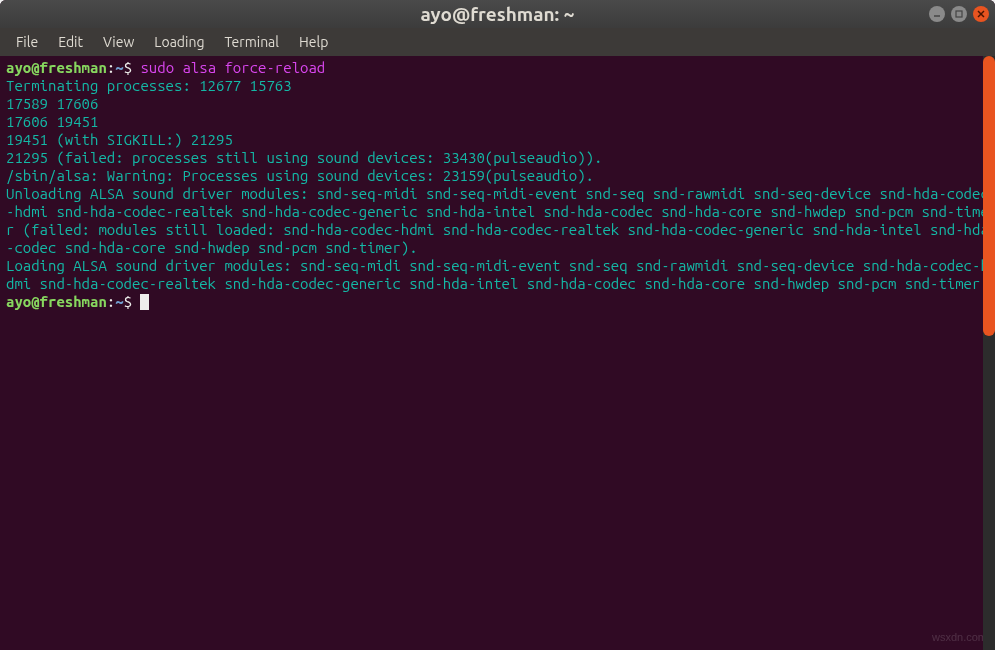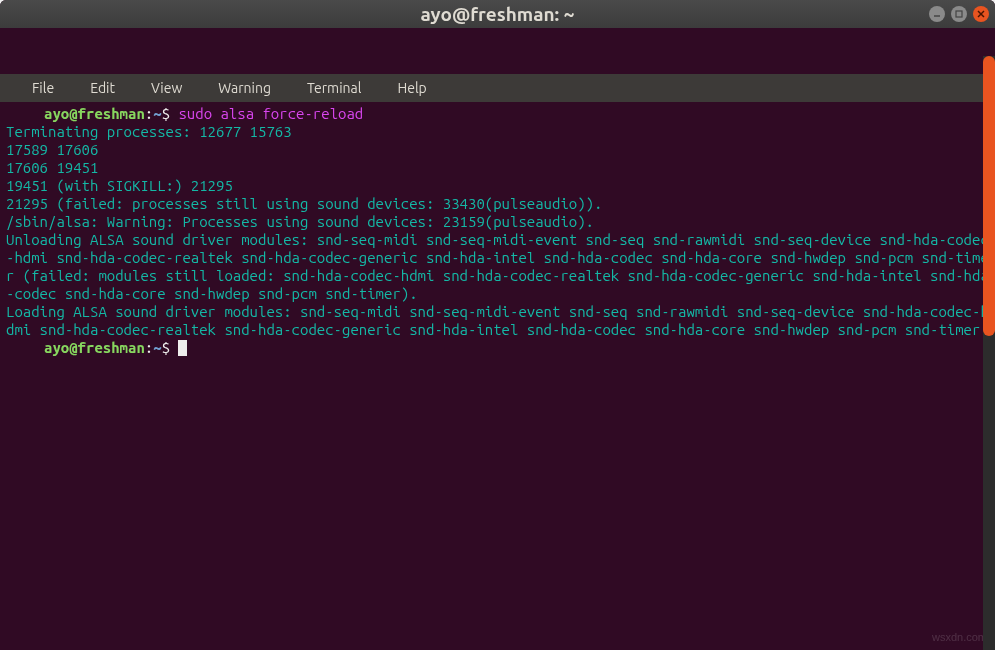--- a/index.html
+++ b/index.html
@@ -54,44 +54,43 @@
       cursor: pointer;
     }
     .ctrl-min { background: #8a8a8a; }
     .ctrl-max { background: #8a8a8a; }
     .ctrl-close { background: #e95420; }
     .menubar {
       background: #3d3a38;
       height: 28px;
       display: flex;
       align-items: center;
-      padding: 0 22px;
-      gap: 16px;
+      padding: 0 6px;
+      gap: 0;
       color: #dfdbd2;
       font-family: "Ubuntu", sans-serif;
       font-size: 14px;
-      margin-top: 46px;
     }
     .menu-item {
       padding: 4px 10px;
       cursor: pointer;
     }
     .terminal-body {
       flex: 1;
       background: #300a24;
       padding: 3px 6px;
       color: #eeeeec;
       font-size: 15px;
       line-height: 18px;
       font-family: "Ubuntu Mono", "DejaVu Sans Mono", "Courier New", monospace;
       white-space: pre-wrap;
       word-break: break-all;
       position: relative;
     }
-    .prompt-user { color: #87d75f; font-weight: bold; margin-left: 38px; }
+    .prompt-user { color: #87d75f; font-weight: bold; }
     .prompt-path { color: #729fcf; font-weight: bold; }
     .prompt-white { color: #eeeeec; }
     .cmd { color: #d946ef; }
     .output { color: #14b8a6; }
     .cursor {
       display: inline-block;
       width: 9px;
       height: 16px;
       background: #eeeeec;
       vertical-align: text-bottom;
@@ -143,21 +142,21 @@
             <line x1="1" y1="1" x2="7" y2="7" stroke="#4a1400" stroke-width="1.5"></line>
             <line x1="7" y1="1" x2="1" y2="7" stroke="#4a1400" stroke-width="1.5"></line>
           </svg>
       </div>
     </div>
   </div>
   <div class="menubar">
     <div class="menu-item">File</div>
     <div class="menu-item">Edit</div>
     <div class="menu-item">View</div>
-    <div class="menu-item">Warning</div>
+    <div class="menu-item">Loading</div>
     <div class="menu-item">Terminal</div>
     <div class="menu-item">Help</div>
   </div>
   <div class="terminal-body"><span class="prompt-user">ayo@freshman</span><span class="prompt-white">:</span><span class="prompt-path">~</span><span class="prompt-white">$</span> <span class="cmd">sudo alsa force-reload</span>
 <span class="output">Terminating processes: 12677 15763</span>
 <span class="output">17589 17606</span>
 <span class="output">17606 19451</span>
 <span class="output">19451 (with SIGKILL:) 21295</span>
 <span class="output">21295 (failed: processes still using sound devices: 33430(pulseaudio)).</span>
 <span class="output">/sbin/alsa: Warning: Processes using sound devices: 23159(pulseaudio).</span>

